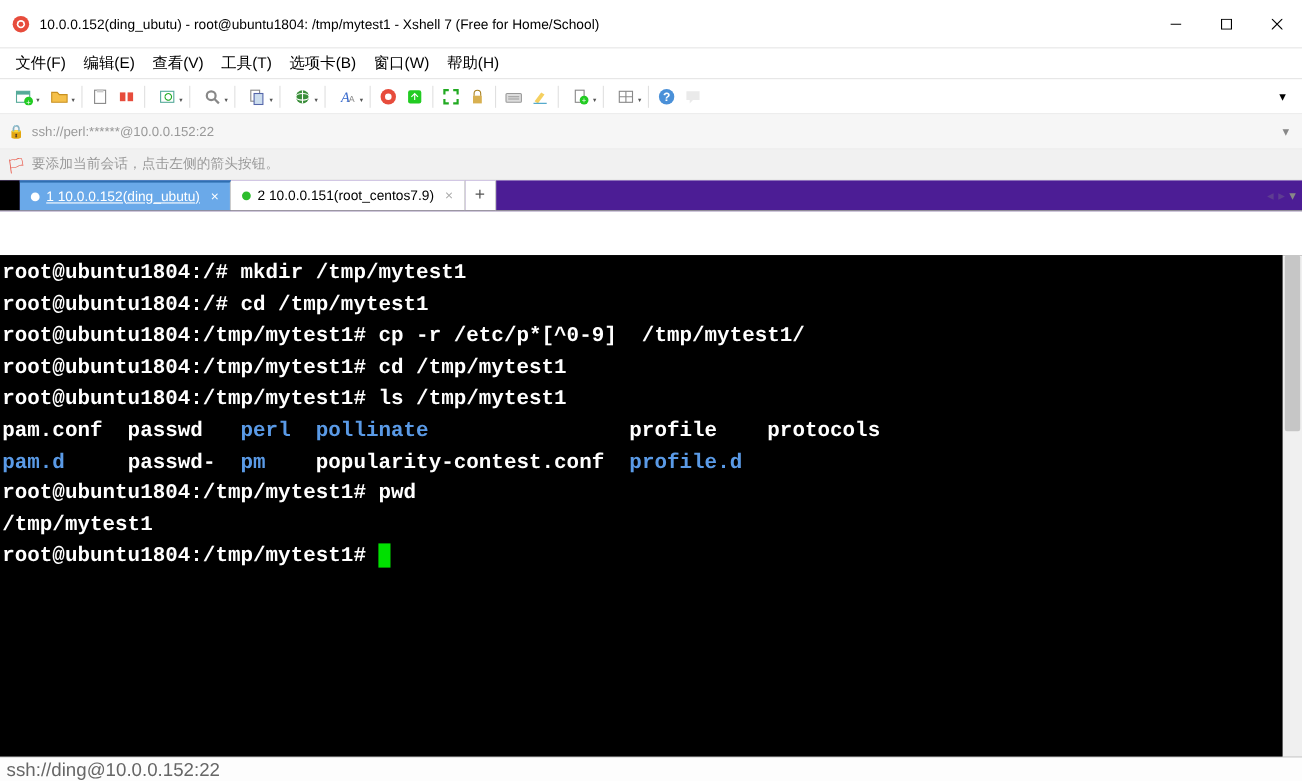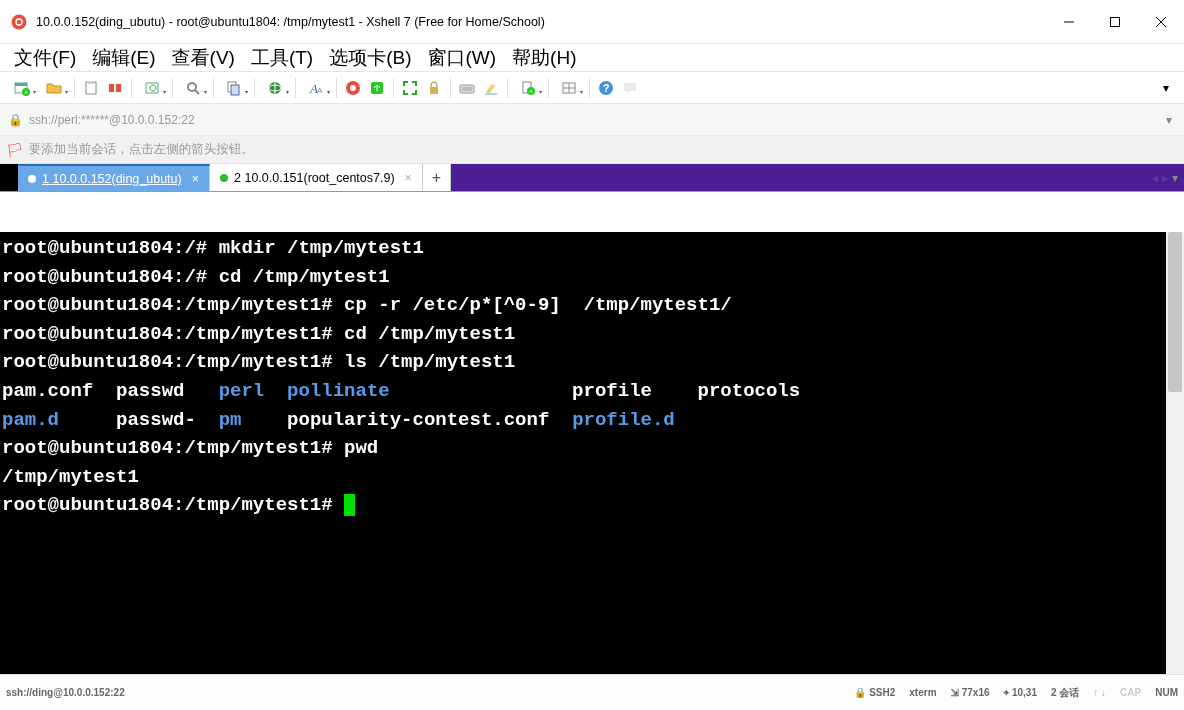--- a/index.html
+++ b/index.html
@@ -5,21 +5,21 @@
   * { margin:0; padding:0; box-sizing:border-box; }
   body { width:1184px; height:710px; font-family:"Microsoft YaHei","Segoe UI",sans-serif; font-size:12px; background:#fff; overflow:hidden; display:flex; flex-direction:column; }
   
   .titlebar { height:44px; display:flex; align-items:center; border-bottom:1px solid #e5e5e5; }
   .titlebar .appicon { width:18px; height:18px; margin:0 8px 0 10px; }
   .title-text { font-size:12.5px; flex:1; }
   .winctrls { display:flex; height:100%; }
   .winbtn { width:46px; display:flex; align-items:center; justify-content:center; cursor:pointer; }
   .winbtn svg { width:10px; height:10px; }
   
-  .menubar { height:28px; display:flex; align-items:center; padding:0 6px; border-bottom:1px solid #e5e5e5; font-size:19px; }
+  .menubar { height:28px; display:flex; align-items:center; padding:0 6px; border-bottom:1px solid #e5e5e5; font-size:14px; }
   .menuitem { padding:4px 8px; cursor:pointer; }
   
   .toolbar { height:32px; display:flex; align-items:center; padding:0 6px; border-bottom:1px solid #e5e5e5; }
   .tbtn { width:22px; height:22px; margin:0 1px; display:flex; align-items:center; justify-content:center; cursor:pointer; position:relative; }
   .tbtn.dd { width:30px; }
   .tbtn .dd-arr { position:absolute; right:1px; bottom:4px; font-size:6px; color:#555; }
   .tsep { width:1px; height:20px; background:#e0e0e0; margin:0 4px; }
   
   .addrbar { height:32px; background:#f6f6f6; display:flex; align-items:center; padding:0 8px; border-bottom:1px solid #e8e8e8; color:#999; }
   .addrbar .lock { margin-right:6px; }
@@ -41,21 +41,21 @@
   .tabsright { margin-left:auto; display:flex; align-items:center; padding:0 6px; gap:4px; color:#888; }
   
   .terminal-wrap { flex:1; display:flex; background:#000;margin-top:40px; }
   .terminal { flex:1; background:#000; color:#fff; font-family:"Courier New",monospace; font-size:19px; font-weight:bold; line-height:28.6px; padding:2px 2px; white-space:pre; overflow:hidden; }
   .scrollbar { width:18px; background:#f0f0f0; position:relative; }
   .scrollbar .thumb { position:absolute; top:0; left:2px; right:2px; height:160px; background:#c6c6c6; border-radius:2px; }
   .scrollbar .arr { height:18px; display:flex; align-items:center; justify-content:center; color:#666; font-size:10px; }
   .term-line span.b { color:#5a9ae6;text-align:center; }
   .cursor { display:inline-block; width:11px; height:22px; background:#00e000; vertical-align:text-bottom; }
   
-  .statusbar { height:36px; border-top:1px solid #e0e0e0; display:flex; align-items:center; font-size:10px; color:#666; padding:0 6px; background:#fdfdfd;font-weight:bold; }
+  .statusbar { height:22px; border-top:1px solid #e0e0e0; display:flex; align-items:center; font-size:17px; color:#666; padding:0 6px; background:#fdfdfd; }
   .statusbar .right { margin-left:auto; display:flex; align-items:center; gap:14px; }
   .statusbar .lock2 { color:#e0a030; }
   .statusbar .updown { color:#aaa; }
   svg { flex-shrink:0; }
 </style>
 </head>
 <body>
 
 <div class="titlebar">
   <svg class="appicon" viewBox="0 0 24 24">
@@ -271,23 +271,13 @@
 <div class="terminal-wrap">
   <div class="terminal" id="terminal"><div class="term-line"><span>root@ubuntu1804:/# mkdir /tmp/mytest1</span></div><div class="term-line"><span>root@ubuntu1804:/# cd /tmp/mytest1</span></div><div class="term-line"><span>root@ubuntu1804:/tmp/mytest1# cp -r /etc/p*[^0-9]  /tmp/mytest1/</span></div><div class="term-line"><span>root@ubuntu1804:/tmp/mytest1# cd /tmp/mytest1</span></div><div class="term-line"><span>root@ubuntu1804:/tmp/mytest1# ls /tmp/mytest1</span></div><div class="term-line"><span>pam.conf  passwd   </span><span class="b">perl</span><span>  </span><span class="b">pollinate</span><span>                profile    protocols</span></div><div class="term-line"><span class="b">pam.d</span><span>     passwd-  </span><span class="b">pm</span><span>    popularity-contest.conf  </span><span class="b">profile.d</span></div><div class="term-line"><span>root@ubuntu1804:/tmp/mytest1# pwd</span></div><div class="term-line"><span>/tmp/mytest1</span></div><div class="term-line"><span>root@ubuntu1804:/tmp/mytest1# </span><span class="cursor"></span></div></div>
   <div class="scrollbar">
     <div class="arr">▴</div>
     <div class="thumb"></div>
   </div>
 </div>
 
 <div class="statusbar">
   <span>ssh://ding@10.0.0.152:22</span>
-  <div class="right">
-    <span><span class="lock2">🔒</span> <span>SSH2</span></span>
-    <span>xterm</span>
-    <span>⇲ <span>77x16</span></span>
-    <span>⌖ <span>10,31</span></span>
-    <span>2 会话</span>
-    <span class="updown">↑ ↓</span>
-    <span style="color:#ccc">CAP</span>
-    <span>NUM</span>
-  </div>
 </div>
 
 </body></html>

